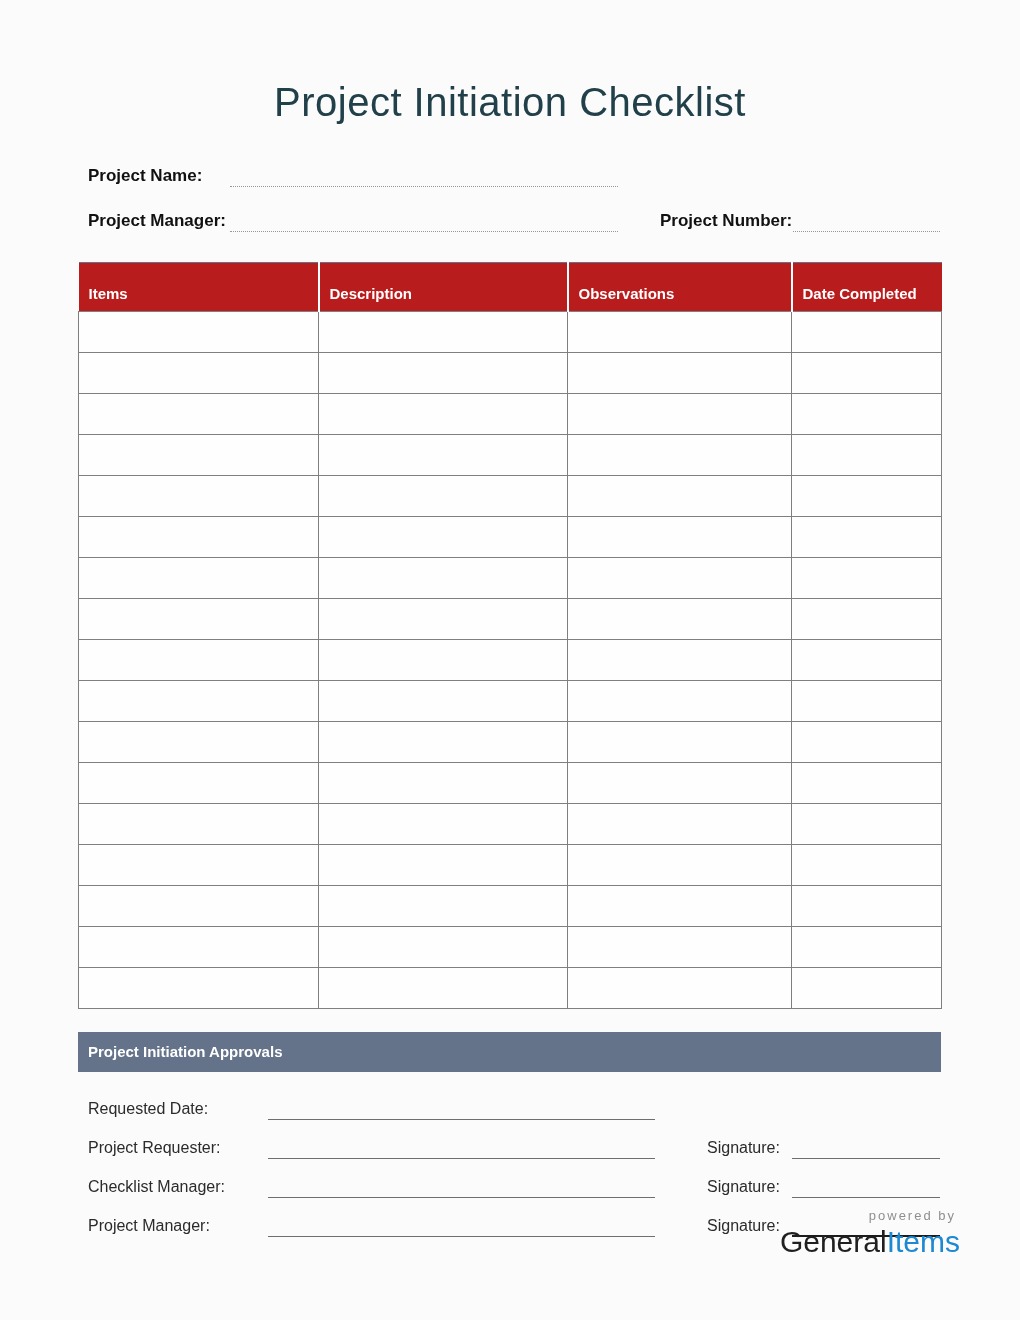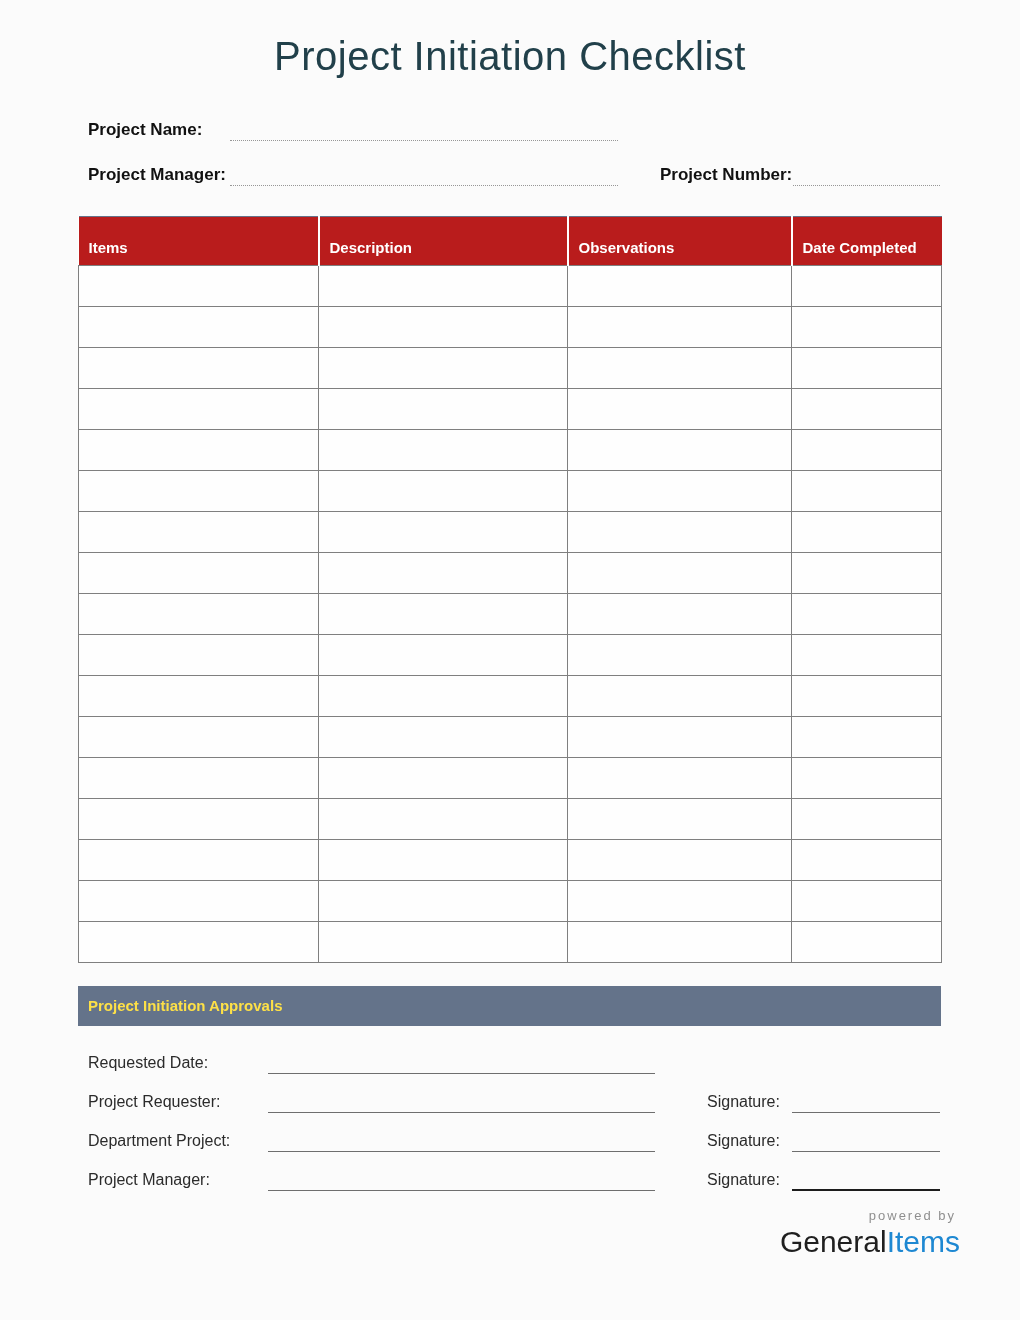--- a/index.html
+++ b/index.html
@@ -7,21 +7,21 @@
     position:relative;
     width:1020px;height:1320px;
     background:#fbfbfb;
     font-family:"Liberation Sans","DejaVu Sans",sans-serif;
     color:#1a1a1a;
     overflow:hidden;
   }
   
   .doc-title{
     margin:0;
-    padding-top:34px;
+    padding-top:80px;
     text-align:center;
     font-size:40px;
     font-weight:400;
     color:#21404a;
     letter-spacing:0.5px;
   }
   
   .meta{margin:38px 80px 0 88px;}
   .meta-row{display:flex;align-items:flex-end;height:24px;margin-bottom:21px;}
   .meta-label{
@@ -64,21 +64,21 @@
     height:38px;
     border:1px solid #7f7f7f;
     background:#fefefe;
   }
   table.checklist tr td:first-child{border-left:1px solid #7f7f7f;}
   
   .approvals-bar{
     margin:23px 0 0 78px;
     width:863px;height:40px;
     background:#64738a;
-    color:#fde047;
+    color:#ffffff;
     font-size:15px;font-weight:700;
     line-height:40px;
     box-sizing:border-box;
     padding-left:10px;
   }
   .approvals{margin:22px 80px 0 88px;}
   .approval-row{display:flex;align-items:flex-end;height:26px;margin-bottom:13px;}
   .approval-label{
     flex:0 0 180px;
     font-size:16px;color:#2b2b2b;line-height:22px;white-space:nowrap;
@@ -254,21 +254,21 @@
     </div>
 
     <div class="approval-row">
       <span class="approval-label">Project Requester:</span>
       <span class="solid-line value-line"></span>
       <span class="sig-label">Signature:</span>
       <span class="solid-line sig-line"></span>
     </div>
 
     <div class="approval-row">
-      <span class="approval-label">Department Project:</span>
+      <span class="approval-label">Checklist Manager:</span>
       <span class="solid-line value-line"></span>
       <span class="sig-label">Signature:</span>
       <span class="solid-line sig-line"></span>
     </div>
 
     <div class="approval-row">
       <span class="approval-label">Project Manager:</span>
       <span class="solid-line value-line"></span>
       <span class="sig-label">Signature:</span>
       <span class="solid-line sig-line strong"></span>

